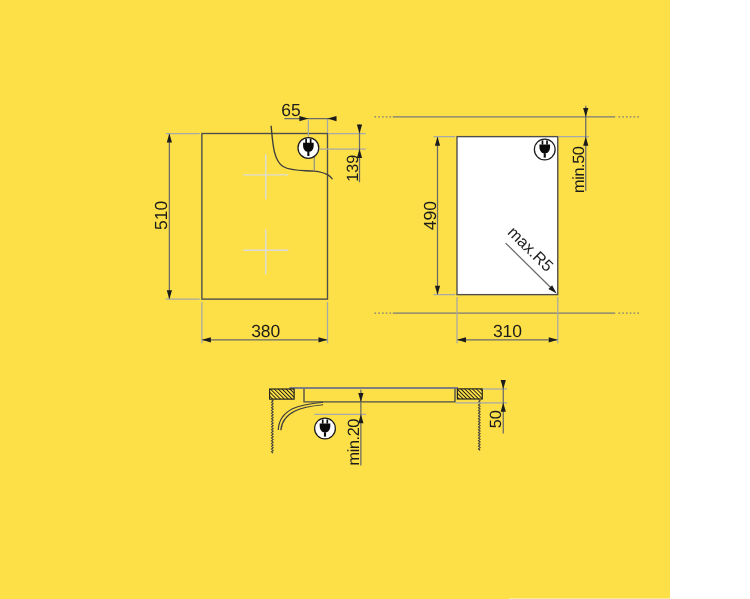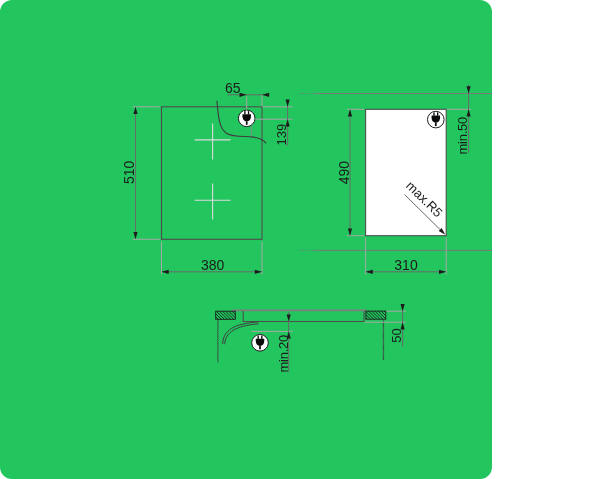--- a/index.html
+++ b/index.html
@@ -1,16 +1,16 @@
 <!DOCTYPE html>
 <html><head>
 <meta charset="utf-8">
 <style>
   html,body{margin:0;padding:0;background:#fff;}
-  #page{position:relative;width:492px;height:479px;background:#22c55e;overflow:hidden;border-radius:12px;}
+  #page{position:relative;width:536px;height:479px;background:#fde047;overflow:hidden;}
   svg{position:absolute;left:0;top:0;}
   text{font-family:"Liberation Sans", sans-serif;fill:#1c1c1c;}
 </style>
 </head>
 <body>
 <div id="page">
 <svg width="600" height="479" viewBox="0 0 600 479">
 <defs>
   <pattern id="hatch" width="3" height="2.2" patternUnits="userSpaceOnUse" patternTransform="rotate(45)">
     <path d="M0,1.1 H3" stroke="#111" stroke-width="0.7" fill="none"></path>

